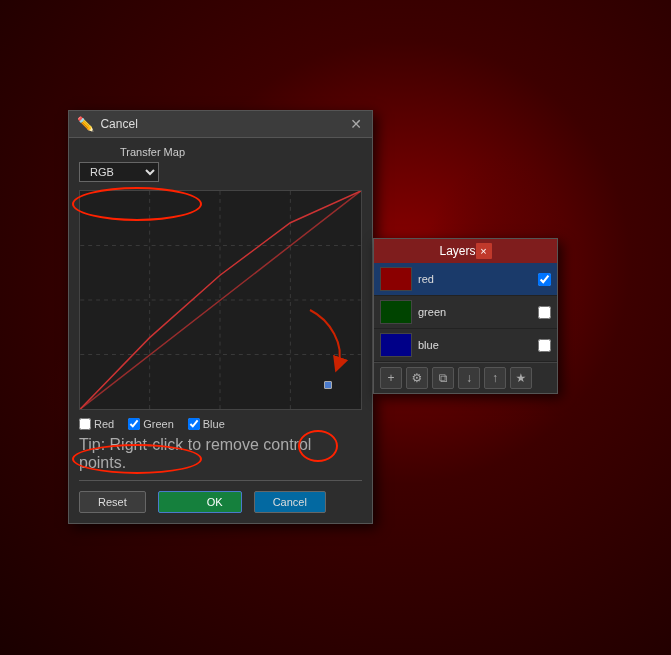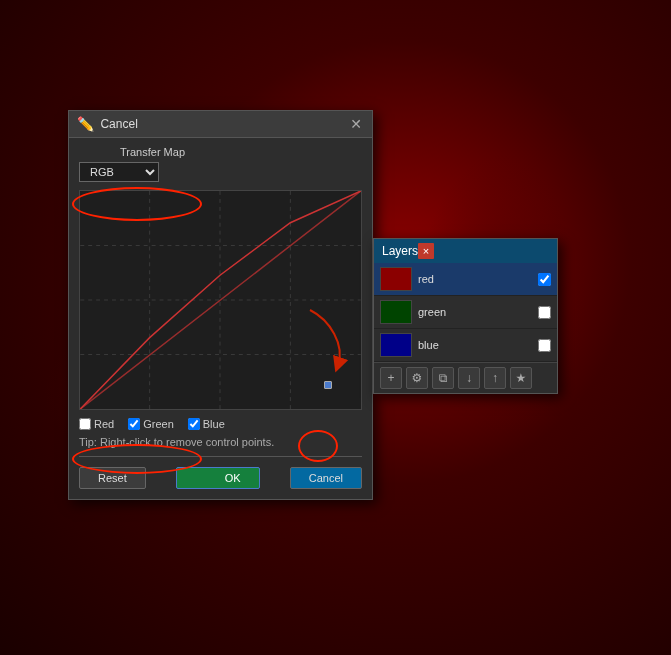--- a/index.html
+++ b/index.html
@@ -123,35 +123,35 @@
       font-size: 11px;
     }
 
     .channel-check input[type="checkbox"] {
       width: 12px;
       height: 12px;
     }
 
     .tip-text {
       color: #aaa;
-      font-size: 11px;
+      font-size: 16px;
       margin-bottom: 8px;
     }
 
     .dialog-divider {
       border: none;
       border-top: 1px solid #555;
       margin: 6px 0;
     }
 
     
     .buttons-row {
       display: flex;
-      gap: 4px;
-      justify-content: space-between;
+      gap: 12px;
+      justify-content: flex-start;
       padding: 4px 0 2px;
     }
 
     .btn {
       padding: 4px 18px;
       font-size: 11px;
       cursor: pointer;
       border: 1px solid #666;
       border-radius: 2px;
     }
@@ -179,25 +179,25 @@
       top: 238px;
       left: 373px;
       width: 185px;
       background: #2d2d2d;
       border: 1px solid #555;
       z-index: 10;
       box-shadow: 4px 4px 12px rgba(0,0,0,0.7);
     }
 
     .layers-titlebar {
-      background: #0c4a6e;
+      background: #7f1d1d;
       padding: 4px 8px;
       display: flex;
       align-items: center;
-      justify-content: flex-start;
+      justify-content: center;
     }
 
     .layers-title {
       color: #fff;
       font-size: 12px;
       font-weight: normal;
     }
 
     .layers-close {
       background: #c0392b;

